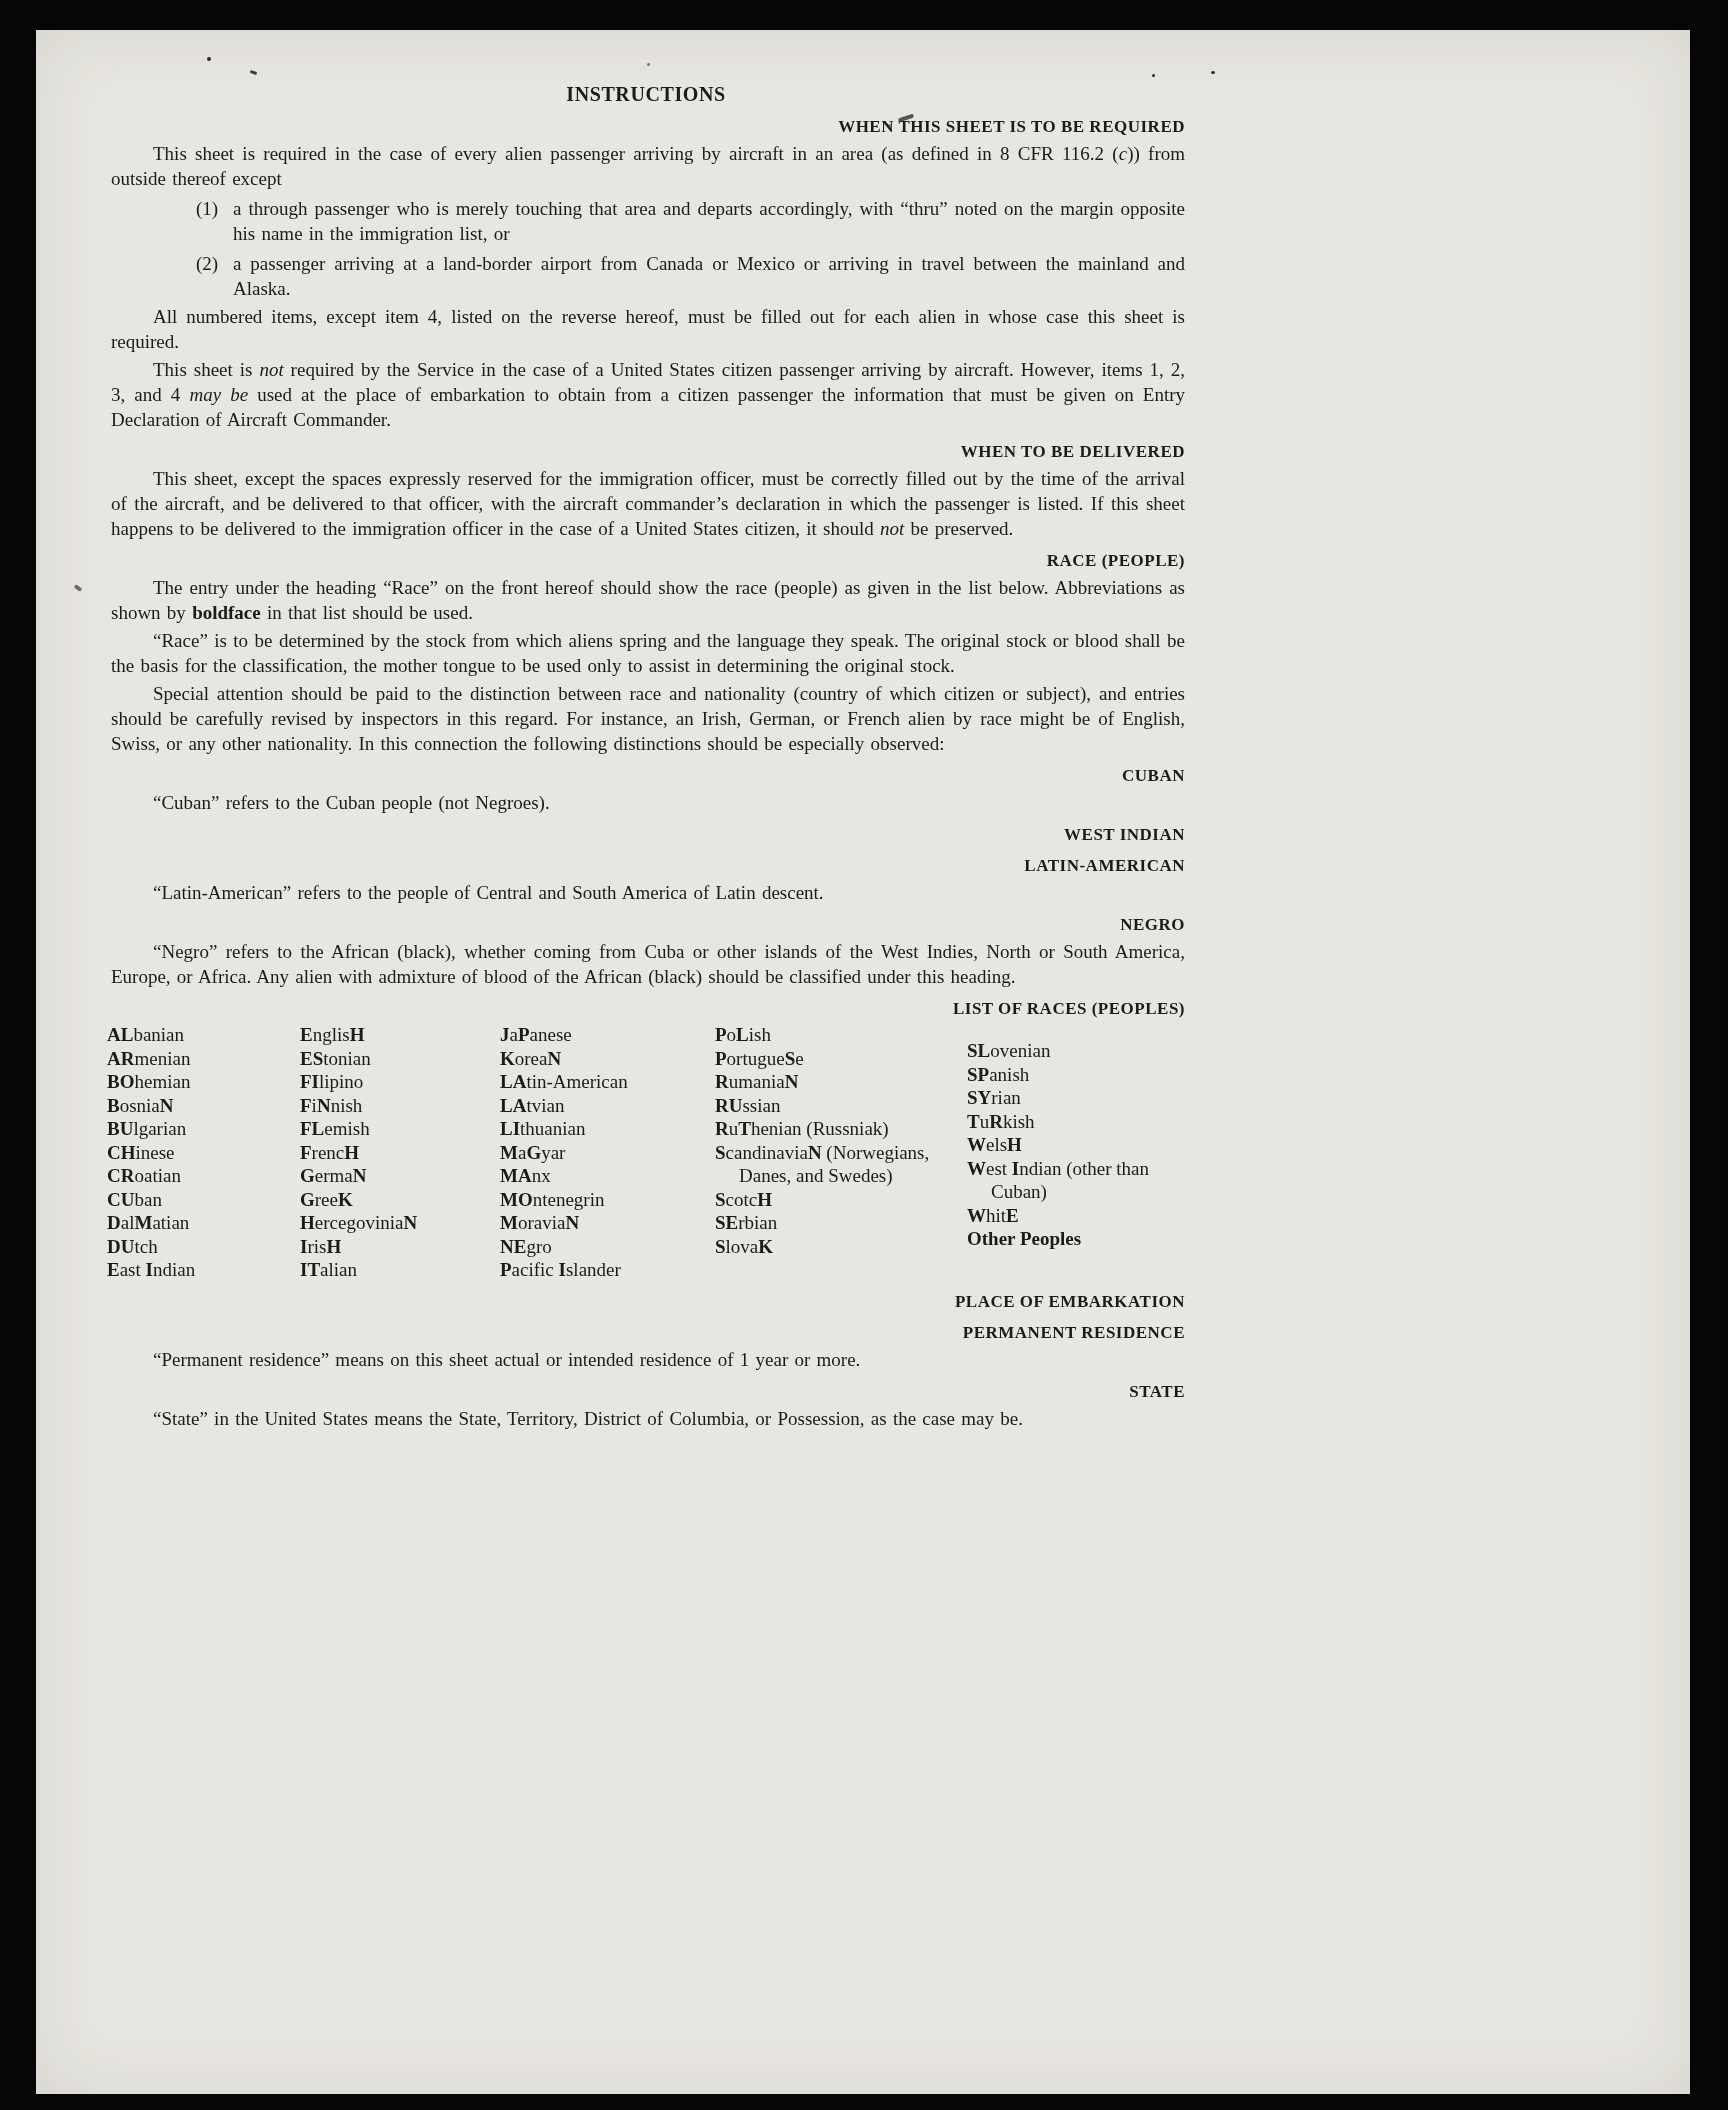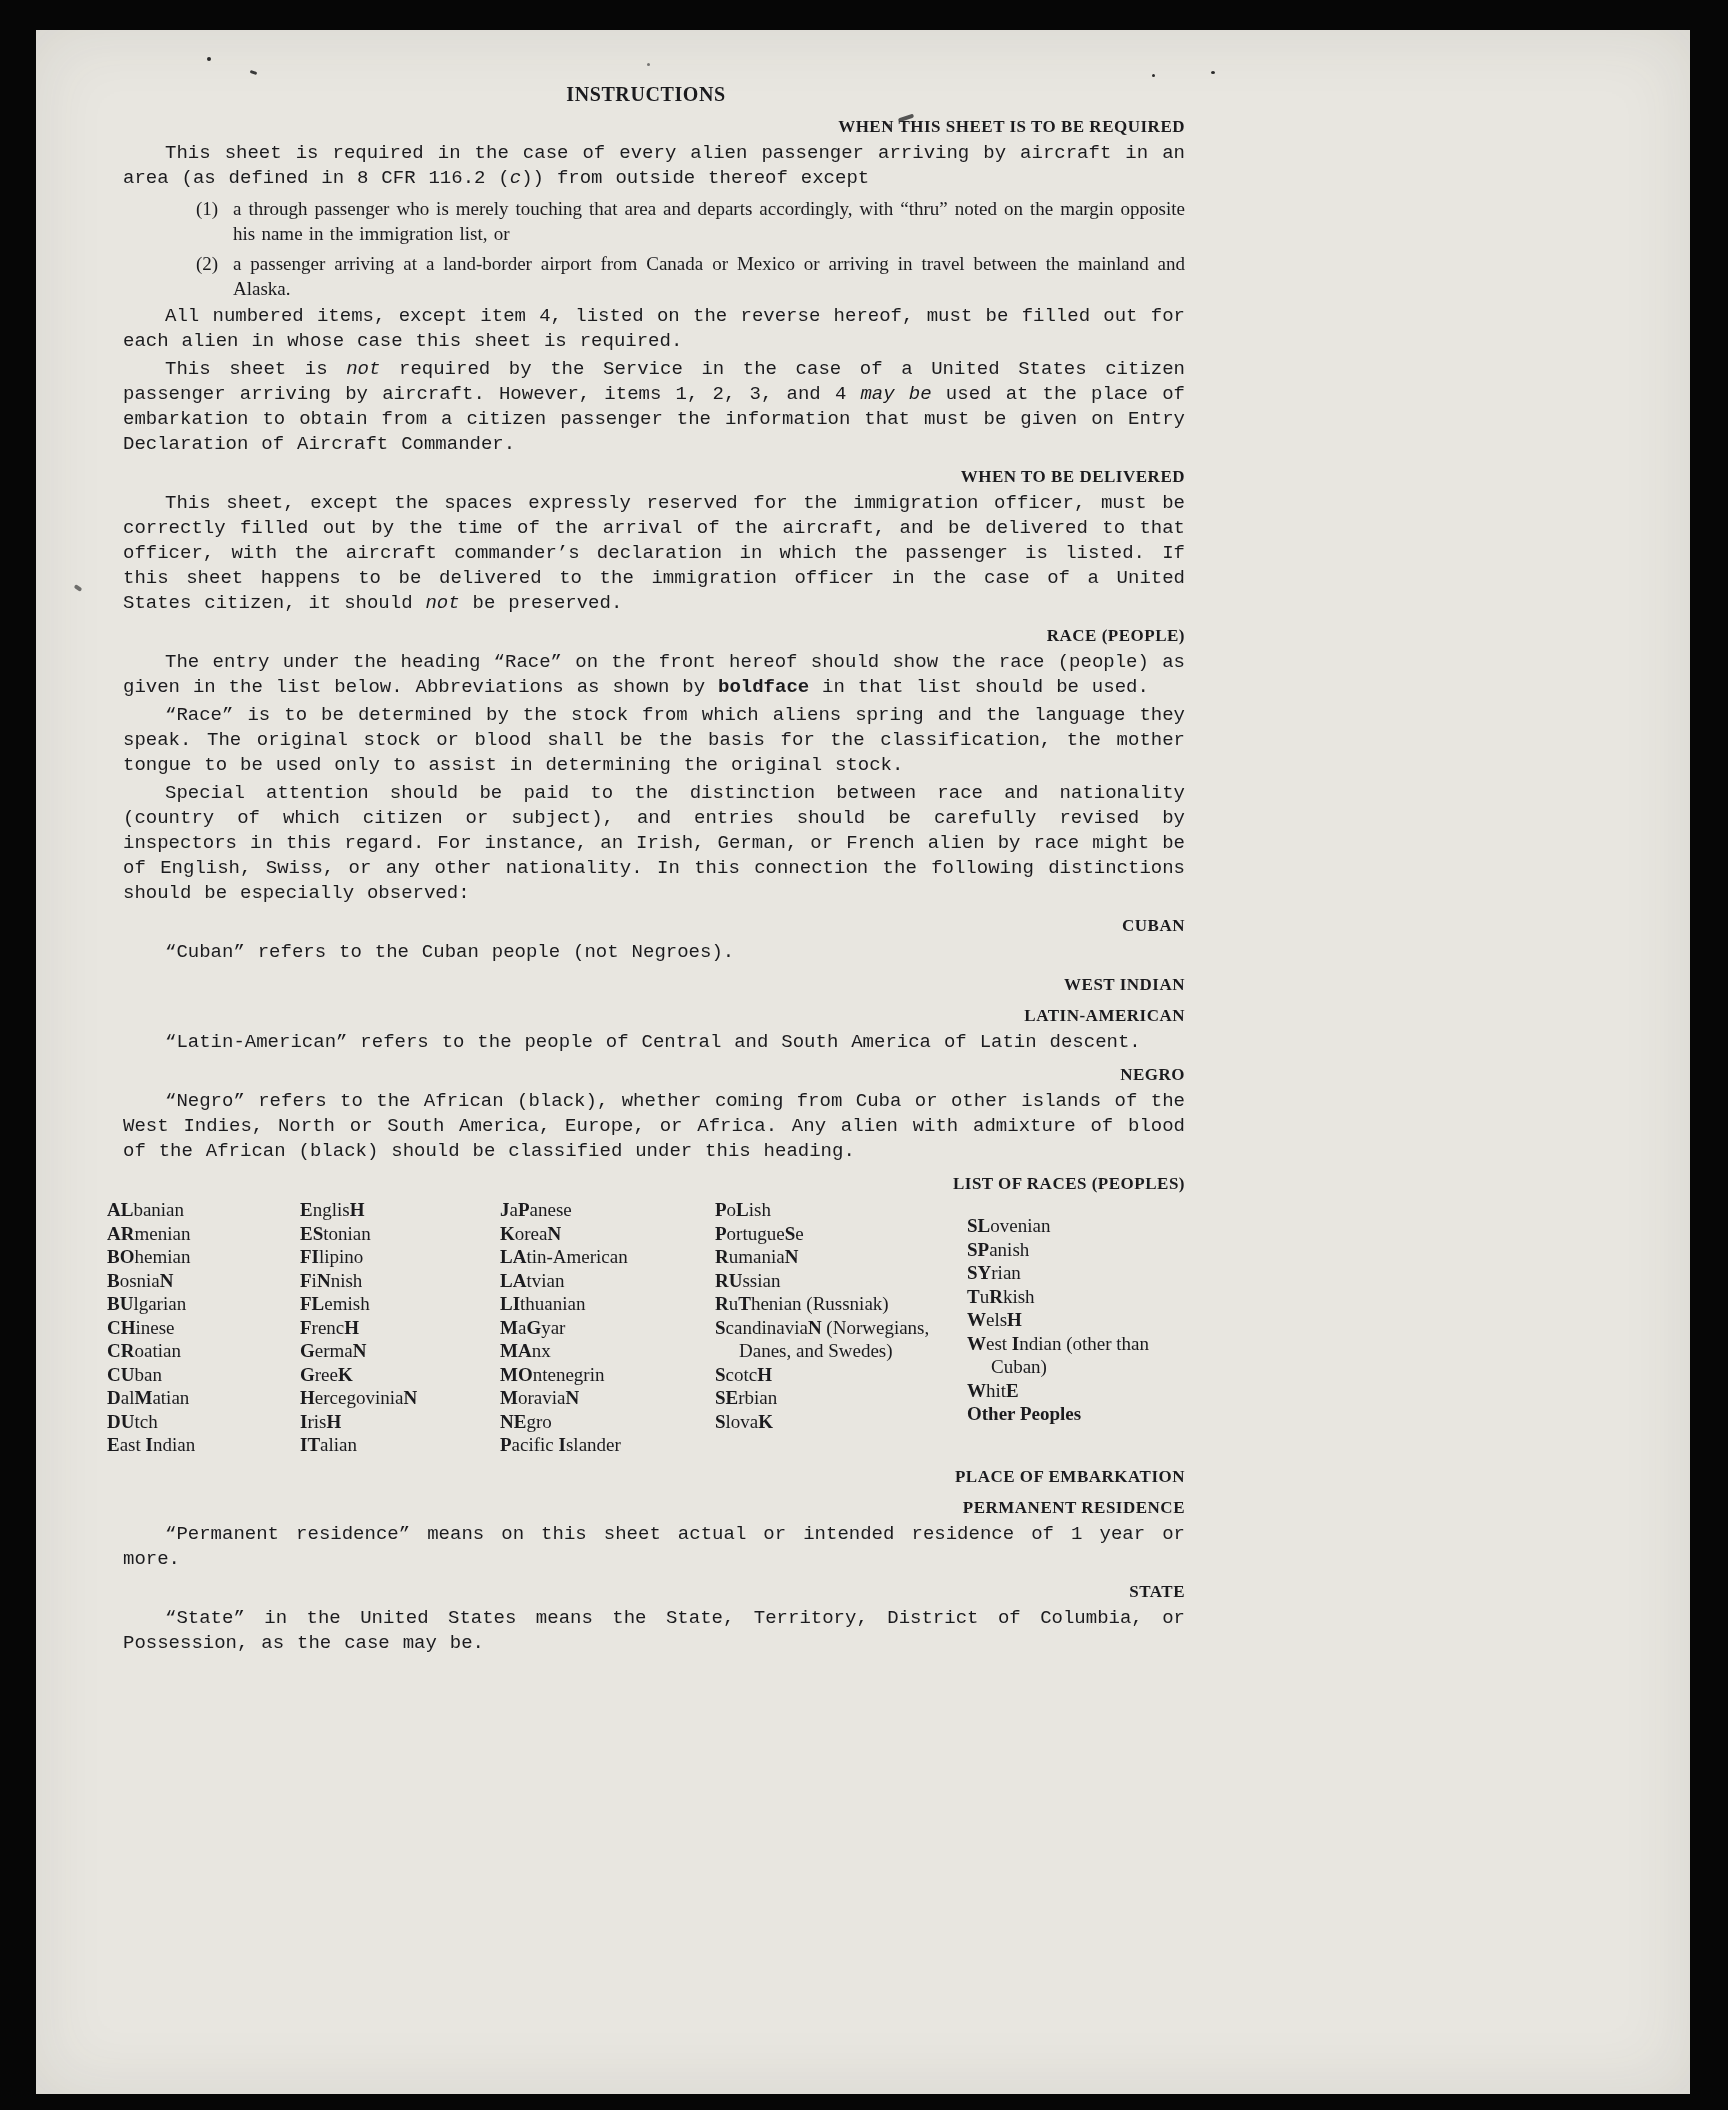--- a/index.html
+++ b/index.html
@@ -47,23 +47,22 @@
     text-align: right;
     font-size: 17px;
     font-weight: bold;
     letter-spacing: 0.5px;
     margin: 9px 0 3px 0;
     line-height: 22px;
   }
   .p {
     text-align: justify;
     text-indent: 42px;
-    margin: 3px 0 0 16px;
+    margin: 3px 0 0 4px;
     word-spacing: 1.5px;
-    font-family: Liberation Mono, monospace;
   }
   .num-item {
     display: flex;
     margin: 5px 0 0 0;
     padding-left: 89px;
     word-spacing: 1.5px;
   }
   .num-item .num {
     flex: none;
     width: 37px;

